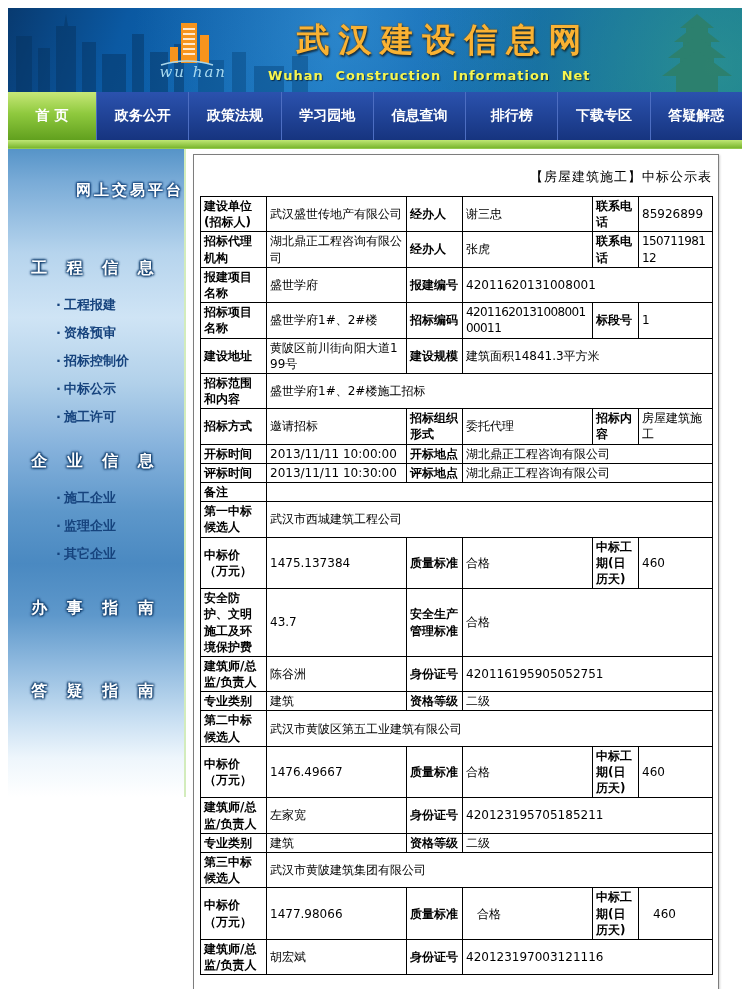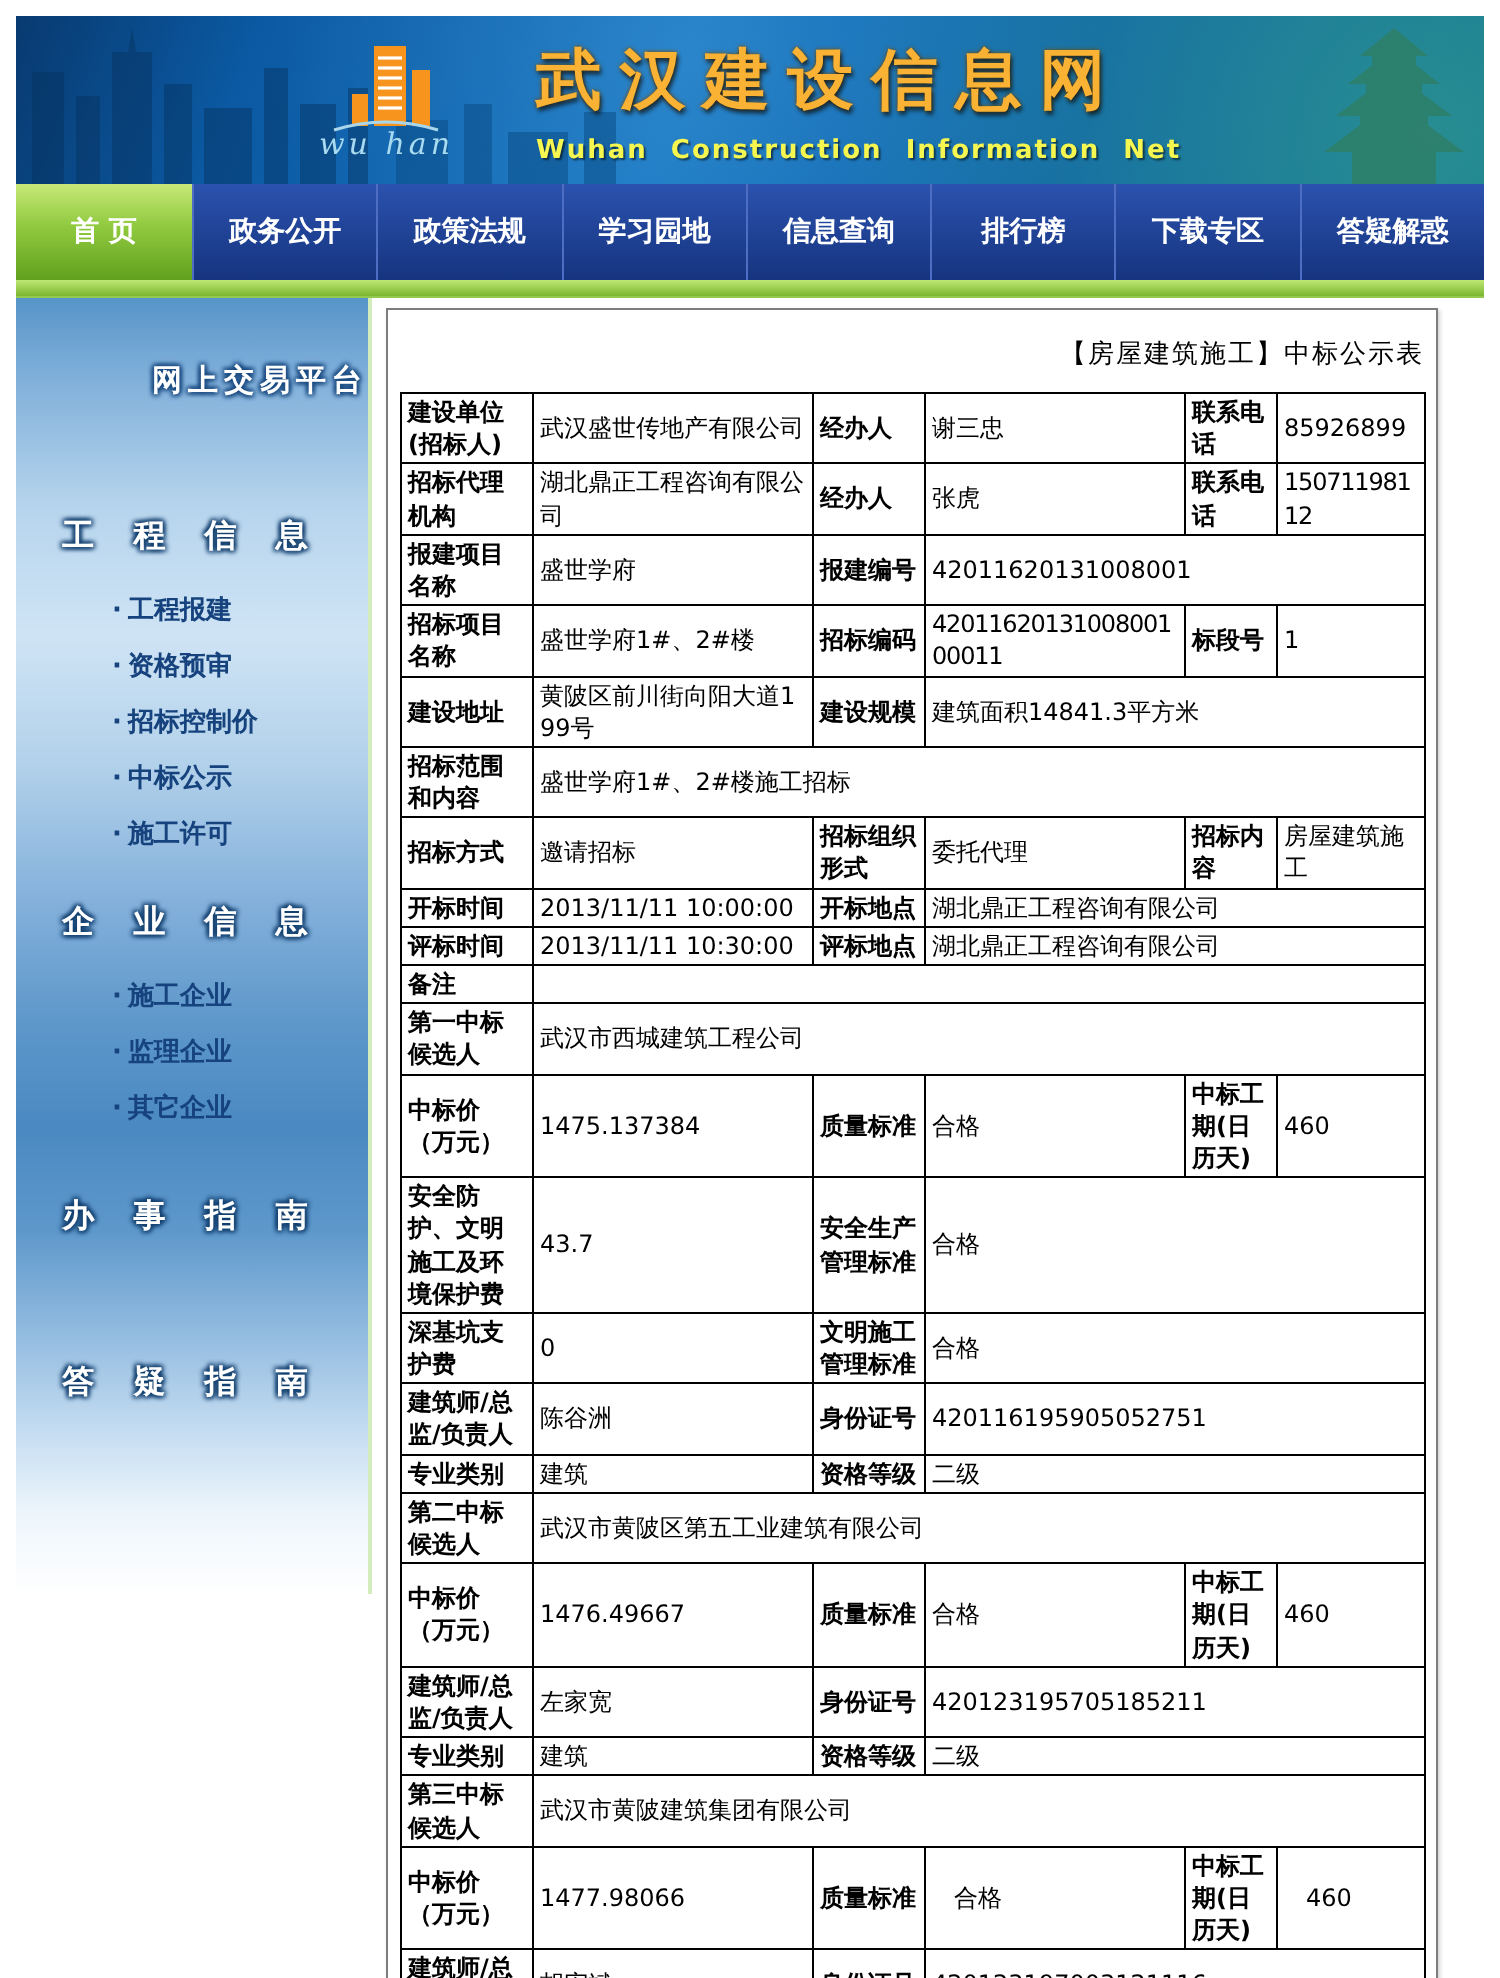--- a/index.html
+++ b/index.html
@@ -16,23 +16,23 @@
     position:relative; margin-top:8px; height:84px; overflow:hidden;
     background:linear-gradient(110deg,#083a70 0%,#0b59a2 16%,#1273c0 45%,#0d62a8 72%,#0a6b96 100%);
   }
   .banner .glow {
     position:absolute; inset:0;
     background:radial-gradient(circle at 96% 70%, rgba(64,170,140,.55), transparent 42%),
                radial-gradient(circle at 45% 20%, rgba(120,190,235,.25), transparent 50%);
   }
   .banner svg.deco { position:absolute; bottom:0; }
   .banner-inner { position:relative; height:100%; display:flex; align-items:center; justify-content:center; z-index:2; }
-  .logo-block { text-align:center; margin-right:12px; margin-top:2px; }
+  .logo-block { text-align:left; margin-right:12px; margin-top:2px; }
   .logo-script { font-family:"DejaVu Serif","Liberation Serif",serif; font-style:italic; color:#a8daf0; font-size:15px; margin-top:-8px; letter-spacing:2px; }
-  .title-block { text-align:center; }
+  .title-block { text-align:right; }
   .banner-title { font-size:33px; font-weight:bold; color:#f9b233; letter-spacing:9px; text-shadow:1px 2px 2px rgba(0,0,0,.6), 0 0 2px #7a4b00; }
   .banner-sub { font-size:13px; font-weight:bold; color:#f6f650; letter-spacing:1px; word-spacing:6px; margin-top:5px; text-shadow:1px 1px 1px rgba(0,0,0,.55);margin-left:29px; }
 
   
   .nav { height:48px; display:flex; background:linear-gradient(#2b52ae,#16347f); }
   .nav-tab { flex:1; display:flex; align-items:center; justify-content:center; color:#fff; font-size:14px; font-weight:bold; border-left:1px solid #4d6ec2; cursor:pointer; white-space:nowrap; }
   .nav-tab:first-child { border-left:none; flex:0 0 88px; }
   .nav-tab.active { background:linear-gradient(#c7e878,#8fc93e 45%,#61a01e); }
   .green-strip { height:9px; background:linear-gradient(#bfe775,#7ab62e); border-bottom:1px solid #93c94e; }
 
@@ -249,26 +249,20 @@
                 <th>中标工期(日历天)</th>
                 <td>460</td>
               </tr>
               <tr>
                 <th>安全防护、文明施工及环境保护费</th>
                 <td>43.7</td>
                 <th>安全生产管理标准</th>
                 <td colspan="3">合格</td>
               </tr>
               <tr>
-                <th>深基坑支护费</th>
-                <td>0</td>
-                <th>文明施工管理标准</th>
-                <td colspan="3">合格</td>
-              </tr>
-              <tr>
                 <th>建筑师/总监/负责人</th>
                 <td>陈谷洲</td>
                 <th>身份证号</th>
                 <td colspan="3">420116195905052751</td>
               </tr>
               <tr>
                 <th>专业类别</th>
                 <td>建筑</td>
                 <th>资格等级</th>
                 <td colspan="3">二级</td>

